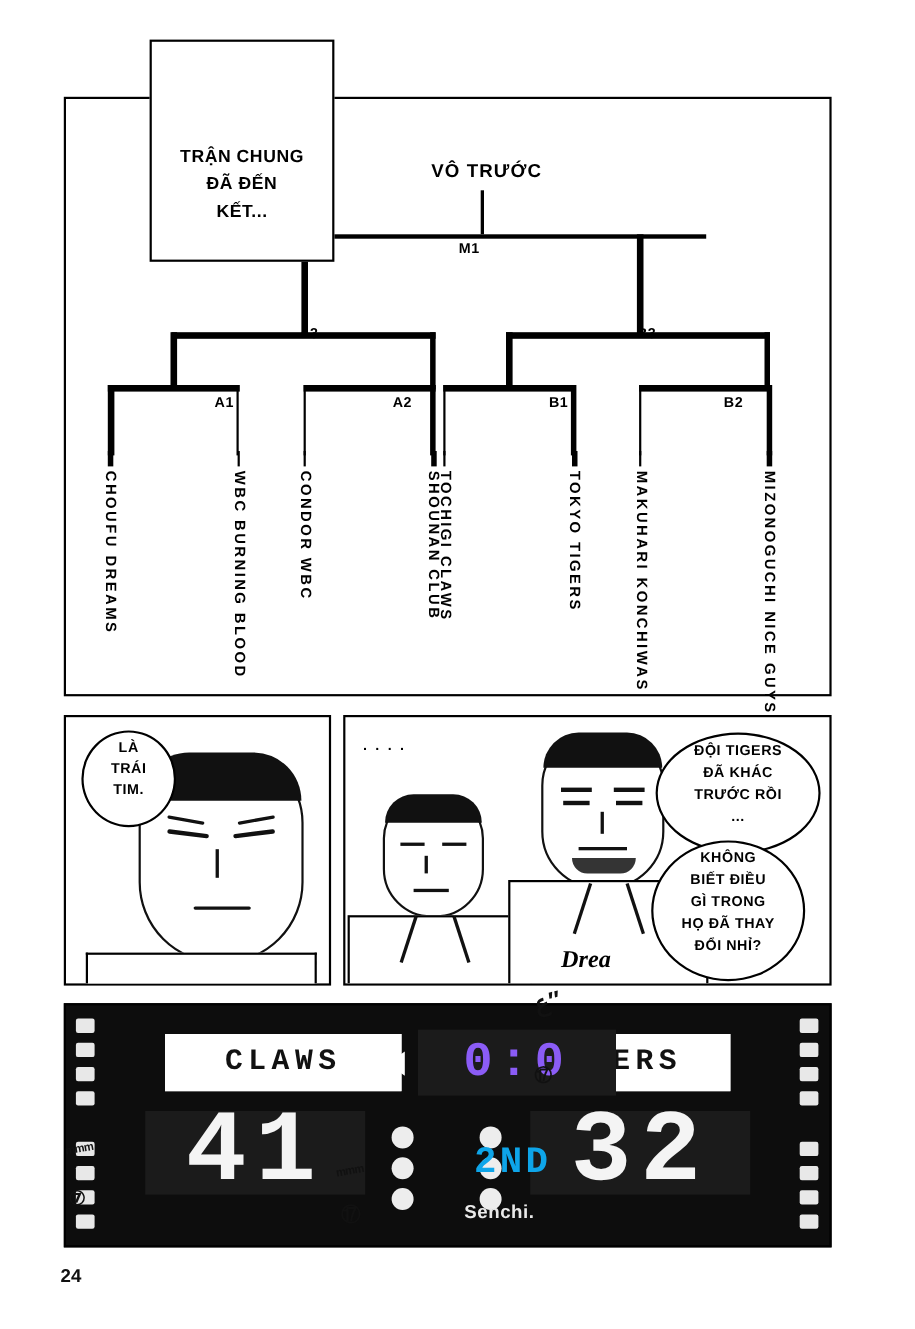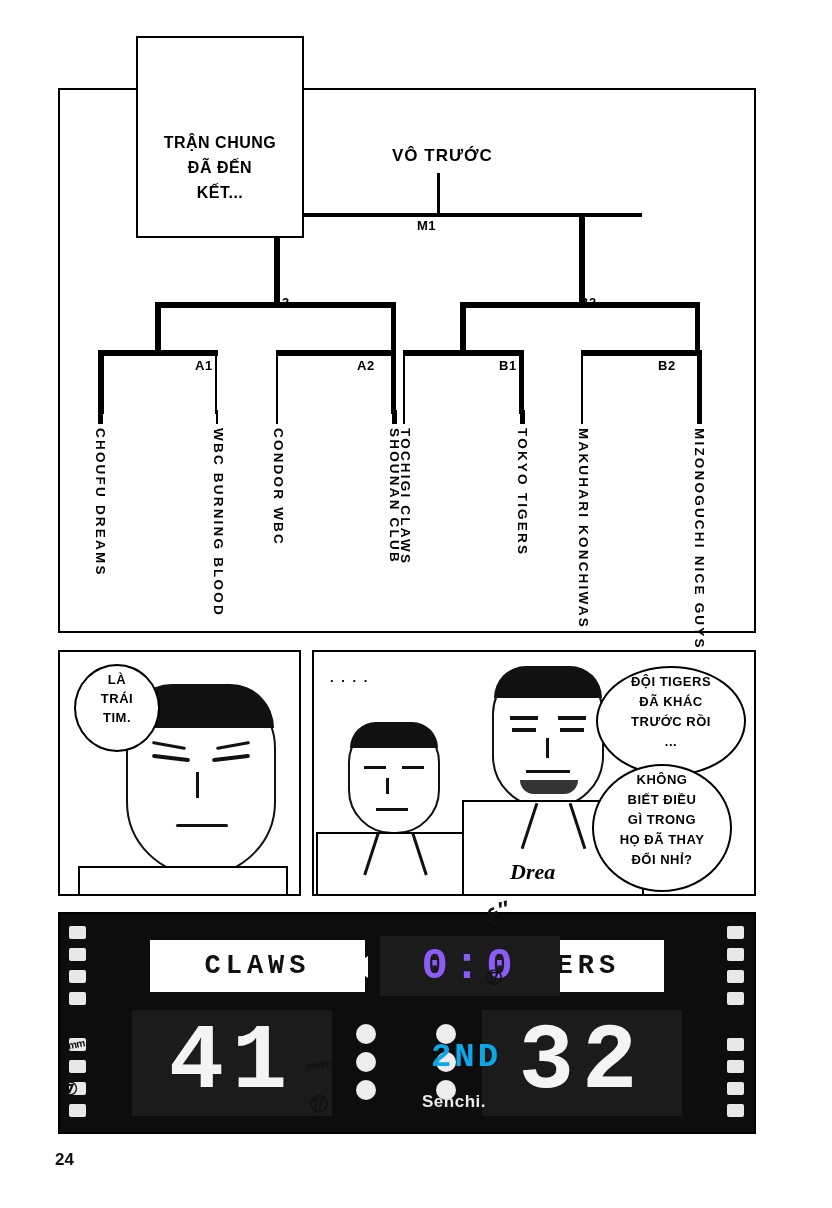--- a/index.html
+++ b/index.html
@@ -101,21 +101,21 @@
     color:#8b5cf6; letter-spacing:6px;
   }
   .arrow-l, .arrow-r {
     position:absolute; top:42px; width:0; height:0;
     border-top:11px solid transparent; border-bottom:11px solid transparent;
   }
   .arrow-l { left:292px; border-right:16px solid #fff; }
   .arrow-r { right:292px; border-left:16px solid #fff; }
 
   .score {
-    position:absolute; top:96px; width:200px; height:106px;
+    position:absolute; top:96px; width:200px; height:76px;
     background:#1b1b1b;
     display:flex; align-items:center; justify-content:center;
     font-family:"Liberation Mono", monospace; font-weight:bold;
     font-size:92px; color:#f4f4f4; letter-spacing:8px; line-height:1;
   }
   .score-left { left:72px; }
   .score-right { right:72px; }
 
   .period {
     position:absolute; left:336px; top:120px; width:140px; height:46px;

